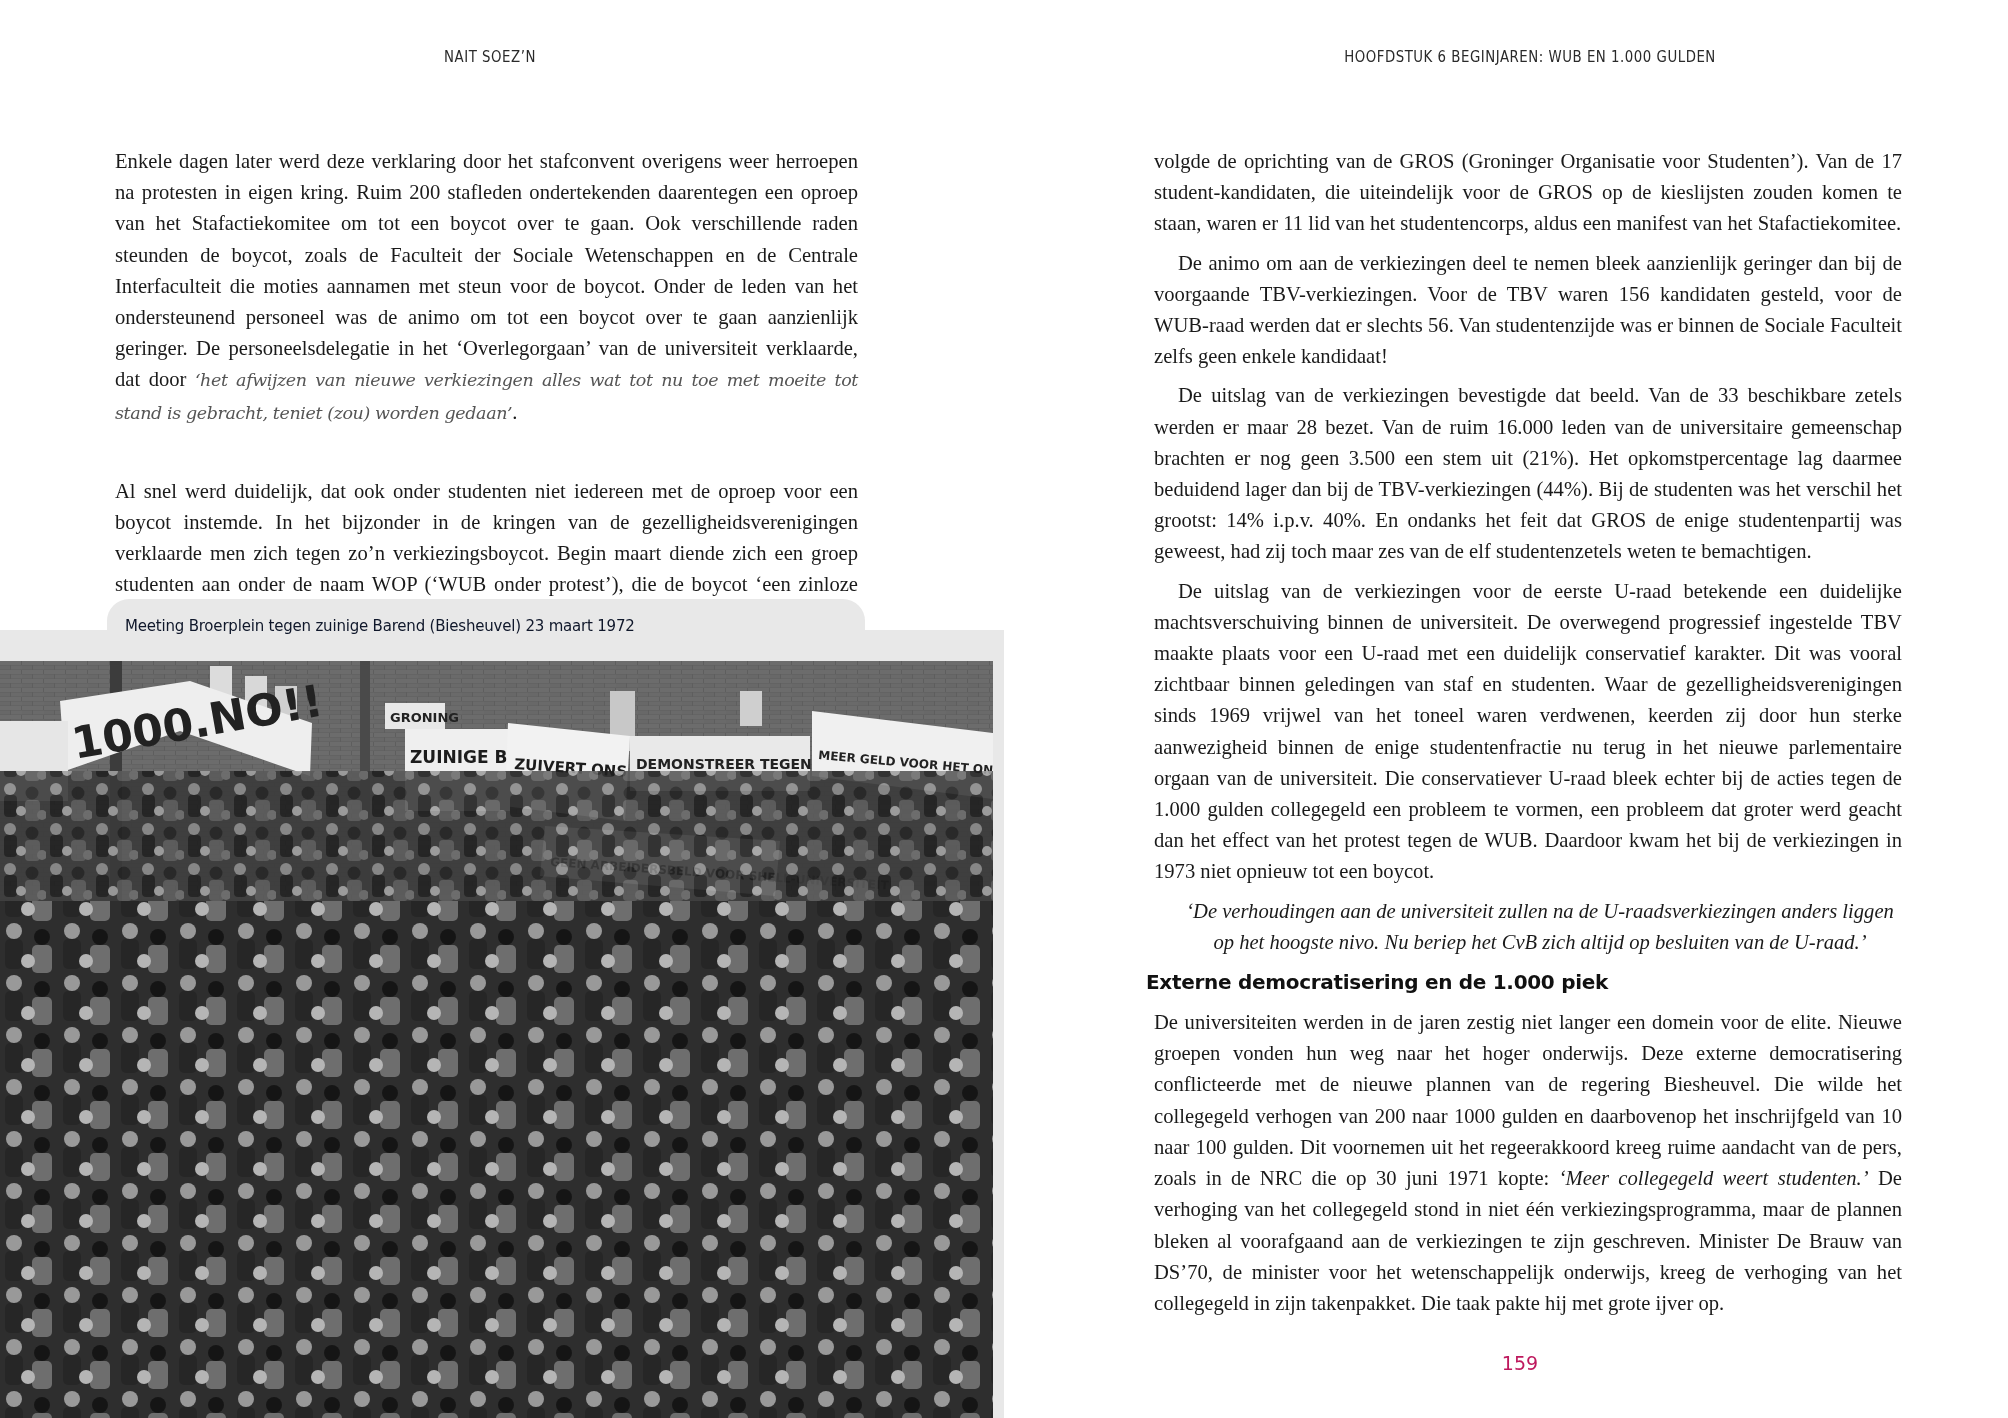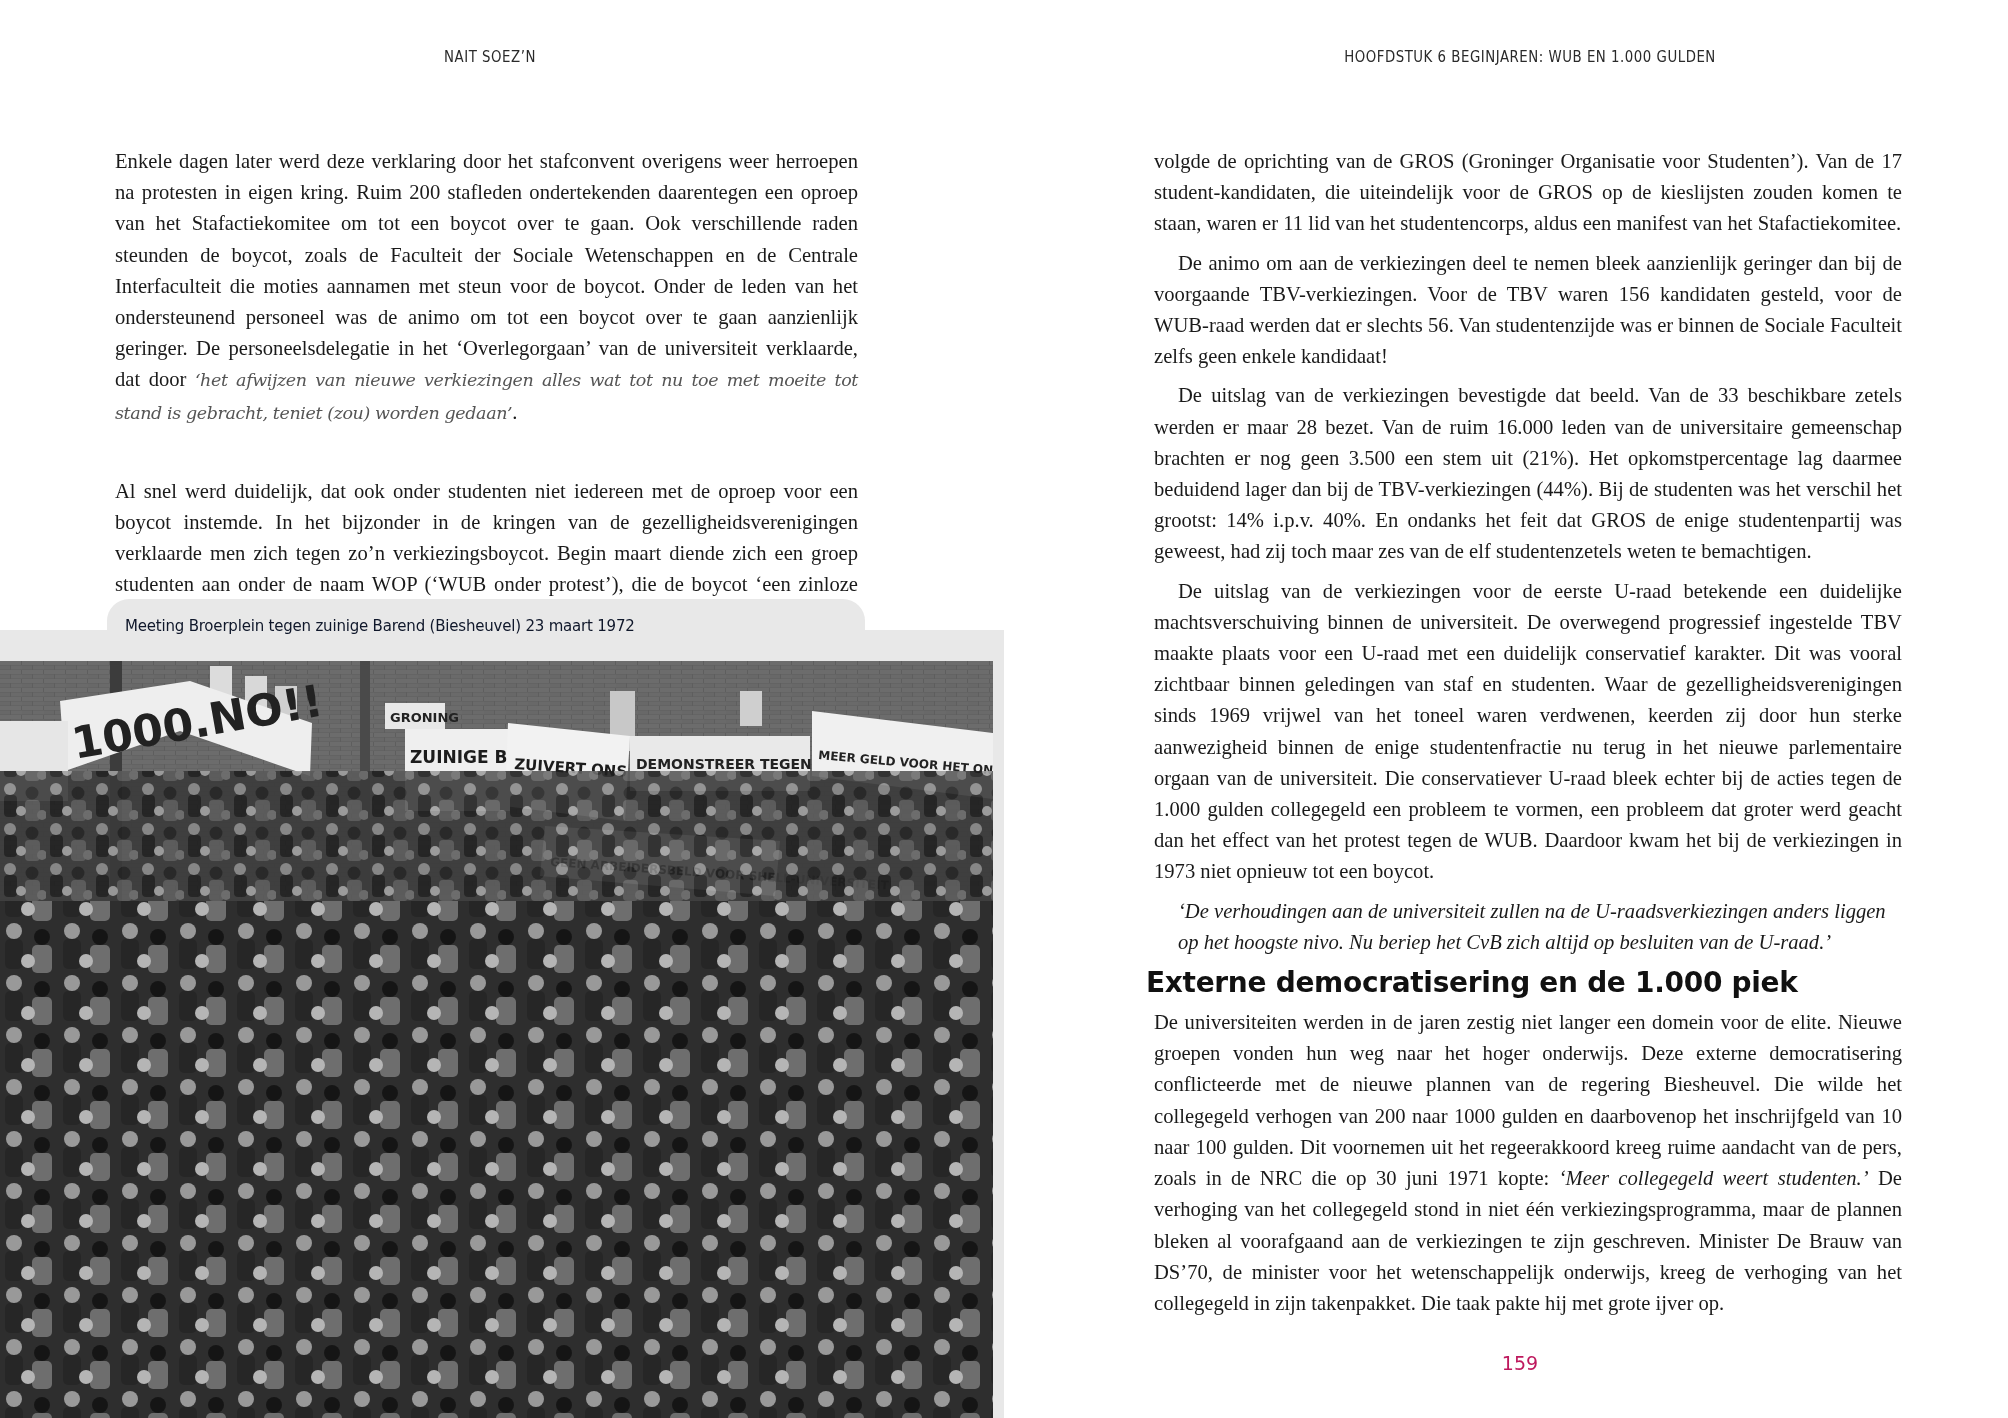--- a/index.html
+++ b/index.html
@@ -16,25 +16,25 @@
     .rh-left { left: 420px; width: 140px; text-align: center; }
     .rh-right { left: 1300px; width: 460px; text-align: center; }
 
     .col { position: absolute; font-size: 20.6px; line-height: 31.2px; text-align: justify; }
     .col-left { left: 107px; top: 138px; width: 759px; }
     .col-right { left: 1146px; top: 138px; width: 764px; }
     .col p { margin: 8px; }
     .indent { text-indent: 24px; }
     .gap { height: 31px; }
     .quote-inline { font-style: italic; color: #555; font-family: "DejaVu Serif", serif; font-size: 17.5px; letter-spacing: -0.4px; }
-    .blockquote { font-style: italic; padding-left: 24px; text-align: left; }
+    .blockquote { font-style: italic; padding-left: 24px; text-align: center; }
     .it { font-style: italic; }
     .section-heading {
       font-family: "DejaVu Sans", "Liberation Sans", sans-serif; font-weight: bold;
-      font-size: 28px; margin-top: 6px; line-height: 33px; letter-spacing: -0.3px; color: #111;
+      font-size: 20px; margin-top: 6px; line-height: 33px; letter-spacing: -0.3px; color: #111;
     }
 
     .page-number {
       position: absolute; top: 1352px; left: 1490px; width: 60px; text-align: center;
       font-family: "DejaVu Sans", "Liberation Sans", sans-serif; font-size: 19px; color: #be185d;
     }
 
     .caption-tab {
       position: absolute; left: 107px; top: 599px; width: 758px; height: 40px;
       background: #e8e8e8; border-radius: 22px 22px 0 0;

